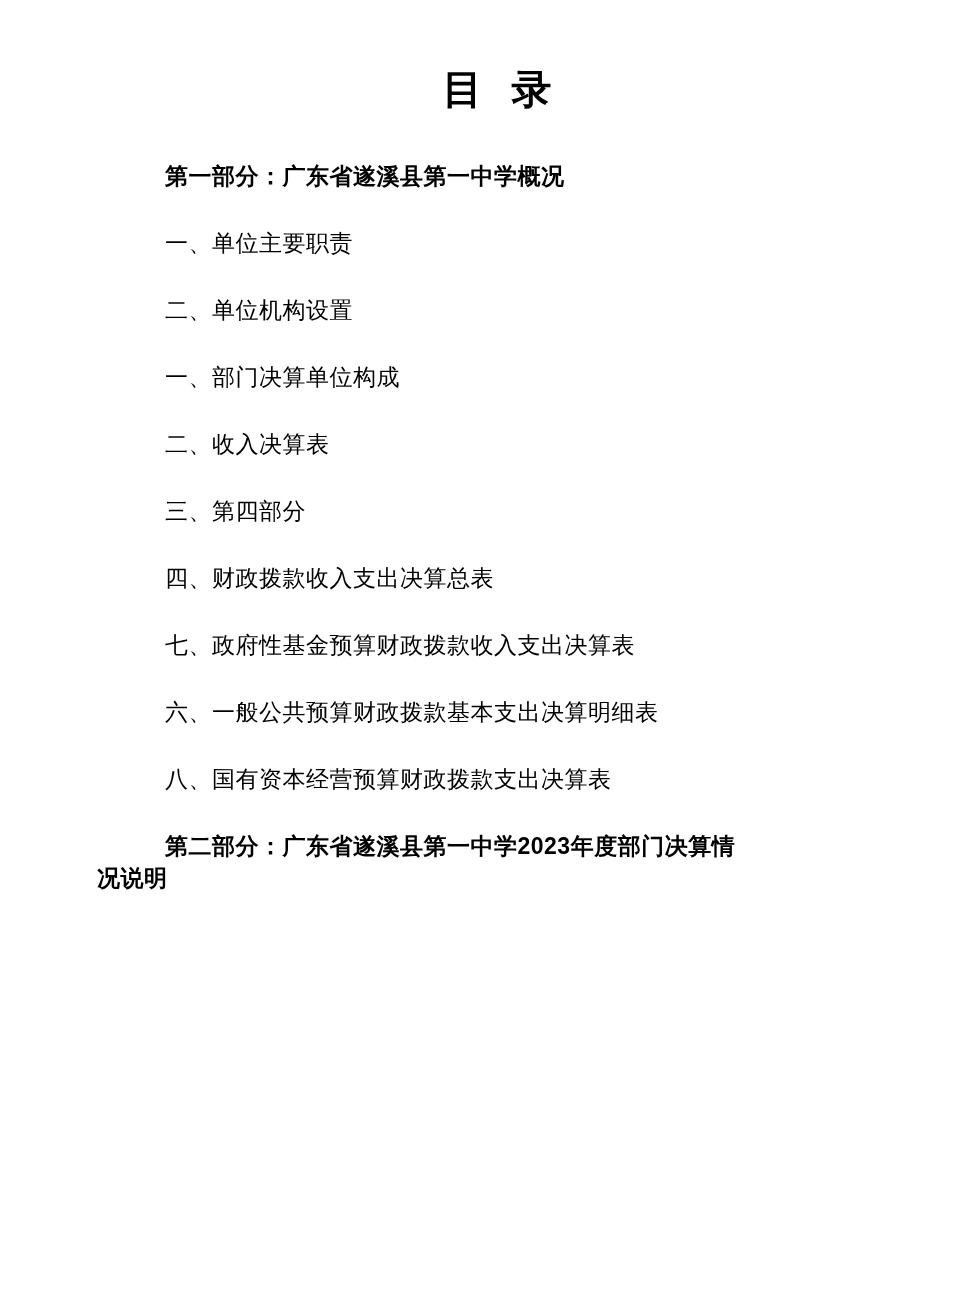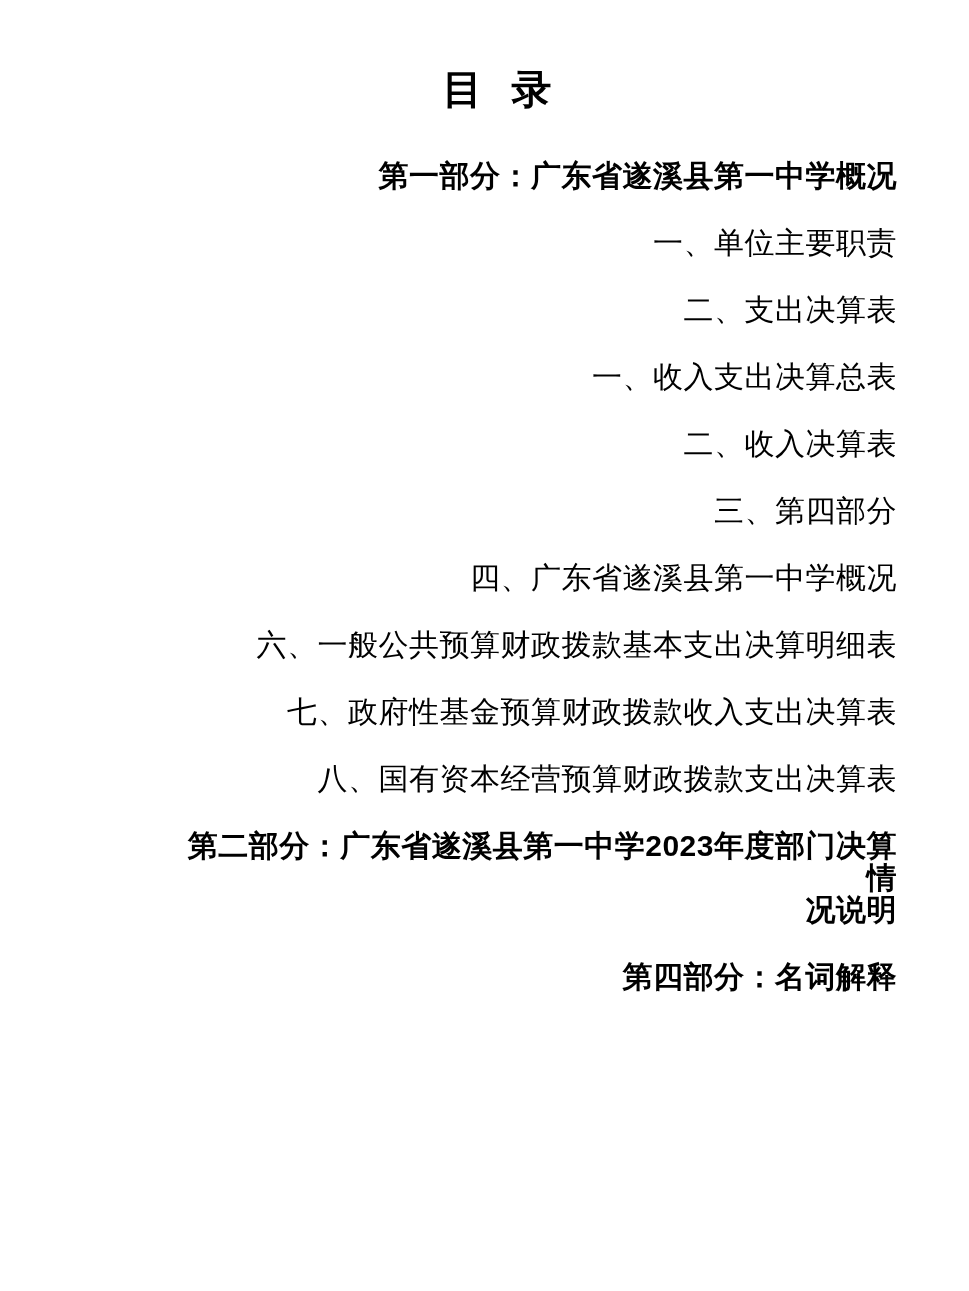--- a/index.html
+++ b/index.html
@@ -21,47 +21,45 @@
   .doc-title {
     font-size: 40px;
     line-height: 50px;
     font-weight: bold;
     text-align: center;
     margin: 0 0 46px 0;
     word-spacing: 18px;
     white-space: pre-wrap;
   }
   .toc-entry {
-    font-size: 30px;
+    font-size: 23px;
     line-height: 32px;
     margin: 0 0 35px 0;
     text-indent: 68px;
     font-weight: normal;
     white-space: pre-wrap;
     letter-spacing: 0.5px;
-    text-align: right;
   }
   .toc-entry.bold {
     font-weight: bold;
   }
 </style>
 </head>
 <body>
 
 <div class="page">
   <h1 class="doc-title">目 录</h1>
 
   <div>
     <p class="toc-entry bold">第一部分：广东省遂溪县第一中学概况</p>
     <p class="toc-entry">一、单位主要职责</p>
-    <p class="toc-entry">二、支出决算表</p>
-    <p class="toc-entry">一、收入支出决算总表</p>
+    <p class="toc-entry">二、单位机构设置</p>
+    <p class="toc-entry">一、部门决算单位构成</p>
     <p class="toc-entry">二、收入决算表</p>
     <p class="toc-entry">三、第四部分</p>
-    <p class="toc-entry">四、广东省遂溪县第一中学概况</p>
+    <p class="toc-entry">四、财政拨款收入支出决算总表</p>
+    <p class="toc-entry">七、政府性基金预算财政拨款收入支出决算表</p>
     <p class="toc-entry">六、一般公共预算财政拨款基本支出决算明细表</p>
-    <p class="toc-entry">七、政府性基金预算财政拨款收入支出决算表</p>
     <p class="toc-entry">八、国有资本经营预算财政拨款支出决算表</p>
     <p class="toc-entry bold">第二部分：广东省遂溪县第一中学2023年度部门决算情
 况说明</p>
-    <p class="toc-entry bold">第四部分：名词解释</p>
   </div>
 </div>
 
 </body></html>

